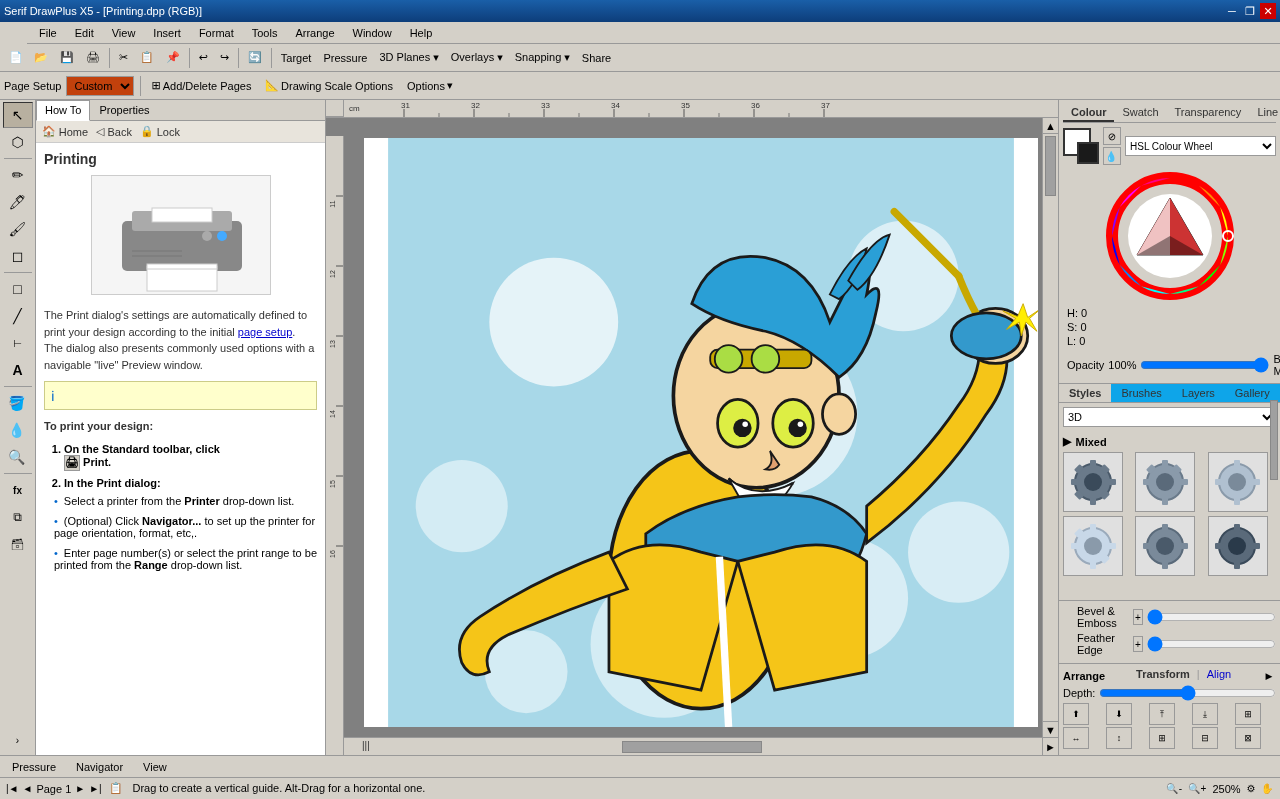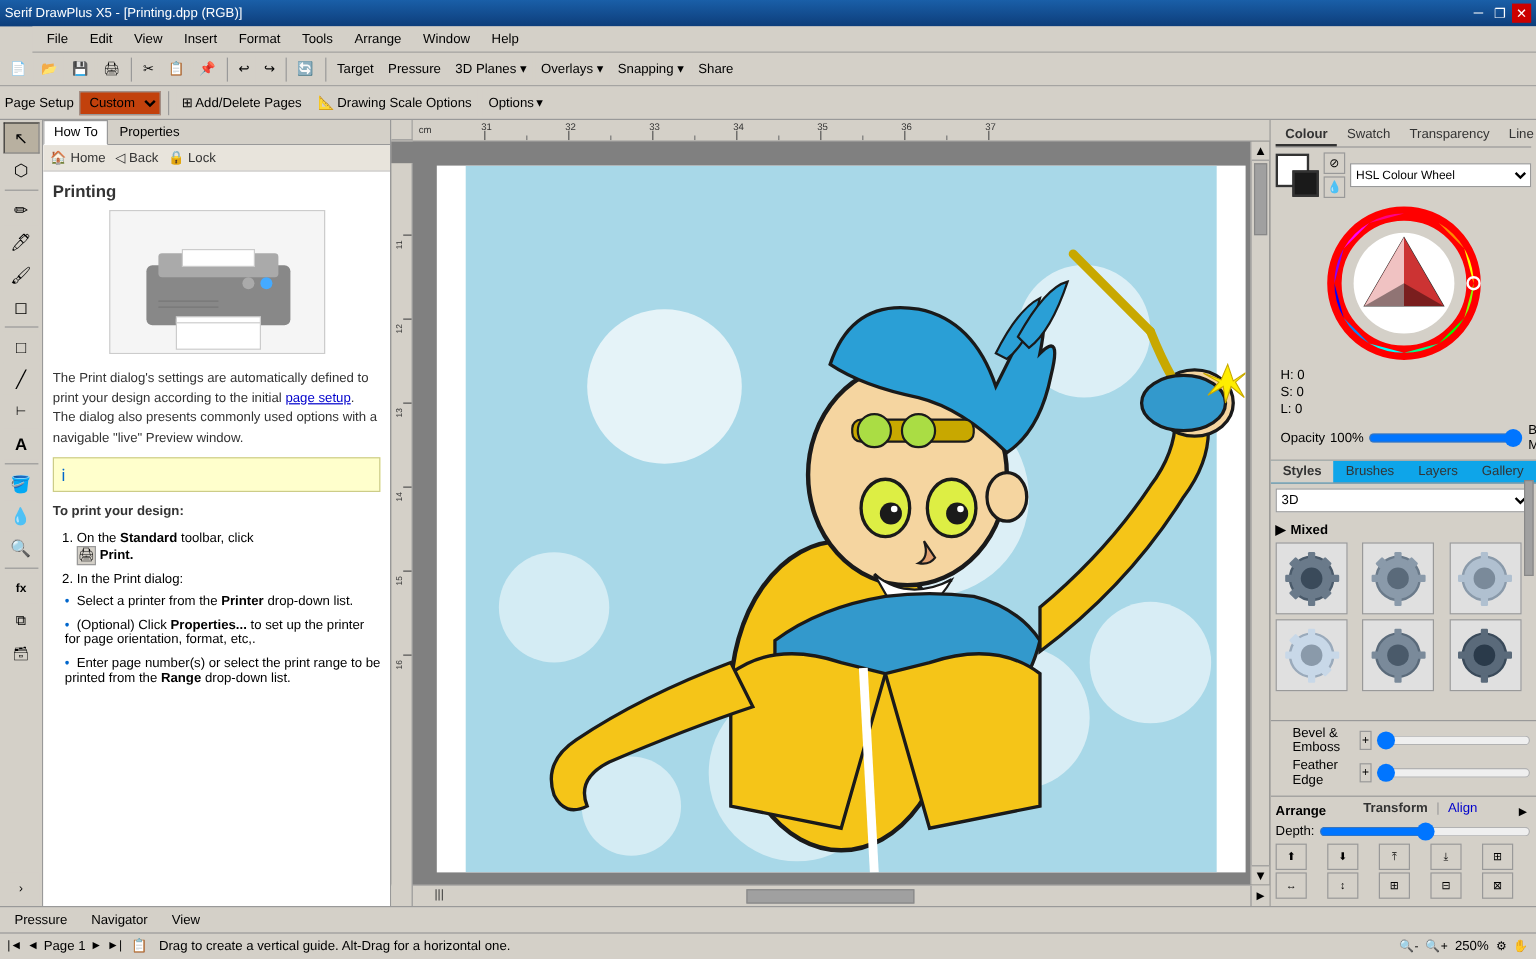--- a/index.html
+++ b/index.html
@@ -40,21 +40,21 @@
     #help-nav { display: flex; align-items: center; gap: 8px; padding: 4px 6px; background: #e8e4dc; border-bottom: 1px solid #ccc; }
     .help-nav-btn { display: flex; align-items: center; gap: 3px; font-size: 11px; cursor: pointer; color: #333; }
     #help-content { flex: 1; overflow-y: auto; padding: 8px; }
     #help-content h2 { font-size: 14px; font-weight: bold; color: #333; margin-bottom: 8px; }
     #help-content p { font-size: 11px; line-height: 1.5; margin-bottom: 8px; color: #333; }
     #help-content a { color: #0000cc; text-decoration: underline; }
     .print-img-placeholder { width: 180px; height: 120px; margin: 0 auto 12px; display: block; background: #f0f0f0; border: 1px solid #ccc; position: relative; overflow: hidden; }
     .yellow-box { background: #ffffcc; border: 1px solid #cccc88; padding: 4px 6px; font-size: 11px; margin-bottom: 8px; display: flex; gap: 4px; align-items: flex-start; }
     .print-steps { font-size: 11px; color: #0000cc; font-weight: bold; margin-bottom: 6px; }
     ol { padding-left: 20px; font-size: 11px; }
-    ol li { margin-bottom: 6px; }
+    ol li { margin-bottom: 6px; font-weight: bold; }
     ul.bullets { list-style: none; padding-left: 10px; }
     ul.bullets li { margin-bottom: 8px; font-size: 11px; }
     ul.bullets li::before { content: "•"; color: #0066cc; margin-right: 6px; }
     .inline-icon { display: inline-block; width: 16px; height: 16px; background: #d4d0c8; border: 1px solid #999; vertical-align: middle; }
 
     
     #canvas-area { flex: 1; background: #808080; position: relative; overflow: hidden; }
     #ruler-h { height: 18px; background: #d4d0c8; border-bottom: 1px solid #999; display: flex; align-items: flex-end; overflow: hidden; position: relative; }
     #ruler-v { width: 18px; background: #d4d0c8; border-right: 1px solid #999; position: absolute; top: 18px; left: 0; bottom: 18px; overflow: hidden; }
     #page-canvas { position: absolute; top: 20px; left: 20px; width: calc(100% - 40px); height: calc(100% - 30px); background: white; overflow: hidden; }
@@ -260,21 +260,21 @@
       <ol>
         <li>
           On the <strong>Standard</strong> toolbar, click<br>
           <span class="inline-icon">🖨</span>
           <strong>Print.</strong>
         </li>
         <li>In the Print dialog:</li>
       </ol>
       <ul class="bullets">
         <li>Select a printer from the <strong>Printer</strong> drop-down list.</li>
-        <li>(Optional) Click <strong>Properties...</strong> to set up the printer for page orientation, format, etc,.</li>
+        <li>(Optional) Click <strong>Navigator...</strong> to set up the printer for page orientation, format, etc,.</li>
         <li>Enter page number(s) or select the print range to be printed from the <strong>Range</strong> drop-down list.</li>
       </ul>
     </div>
   </div>
 
   <div id="canvas-area">
 
     <div id="ruler-h">
       <div style="width:18px;background:#d4d0c8;height:18px;border-right:1px solid #999;border-bottom:1px solid #999;flex-shrink:0;"></div>
       <div style="flex:1;position:relative;height:18px;background:#d4d0c8;overflow:hidden;">

